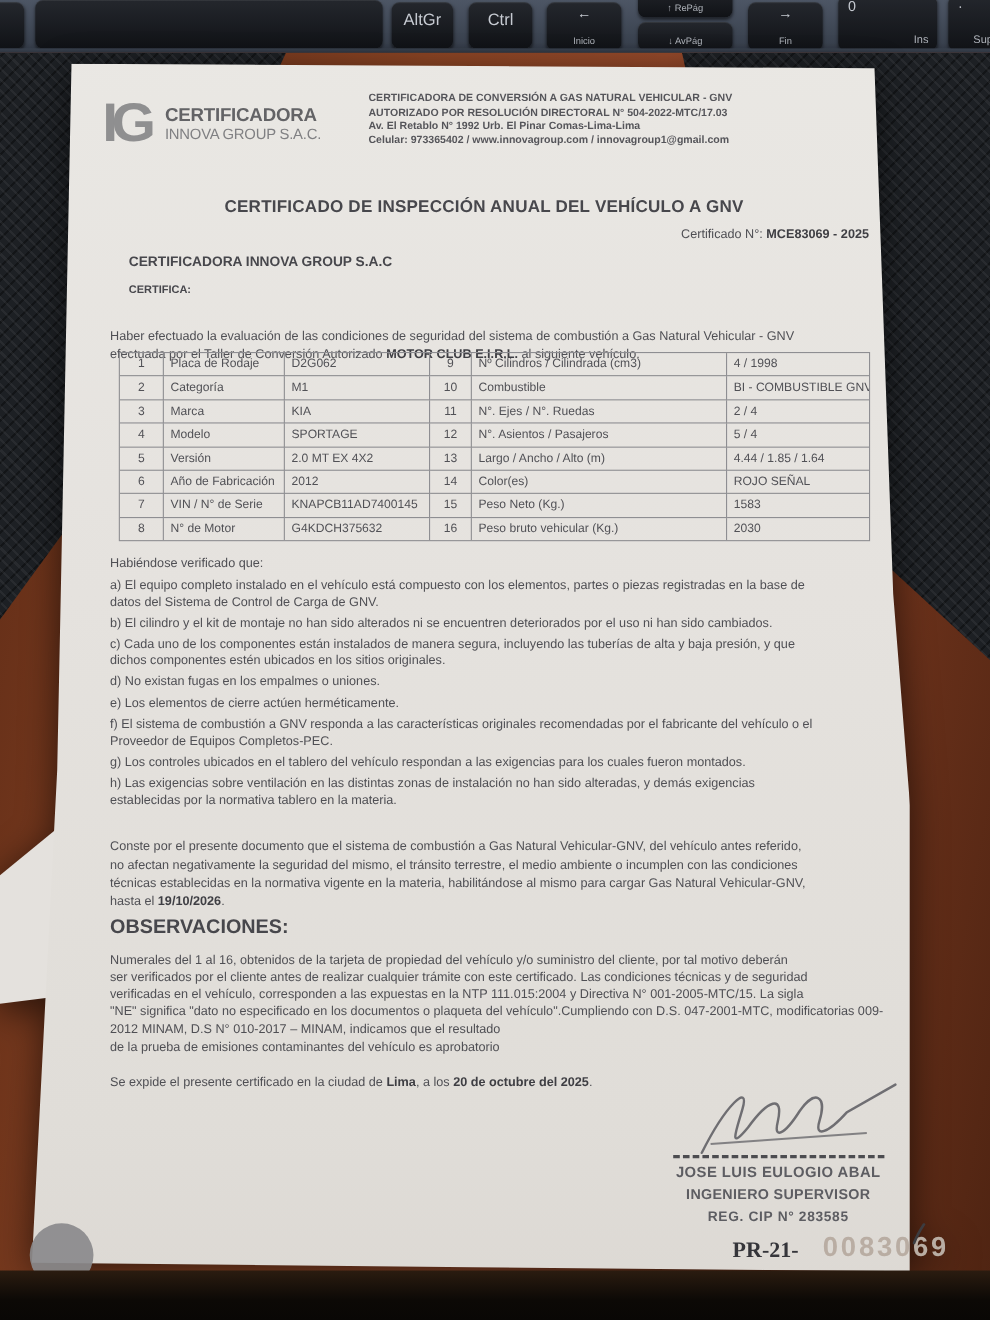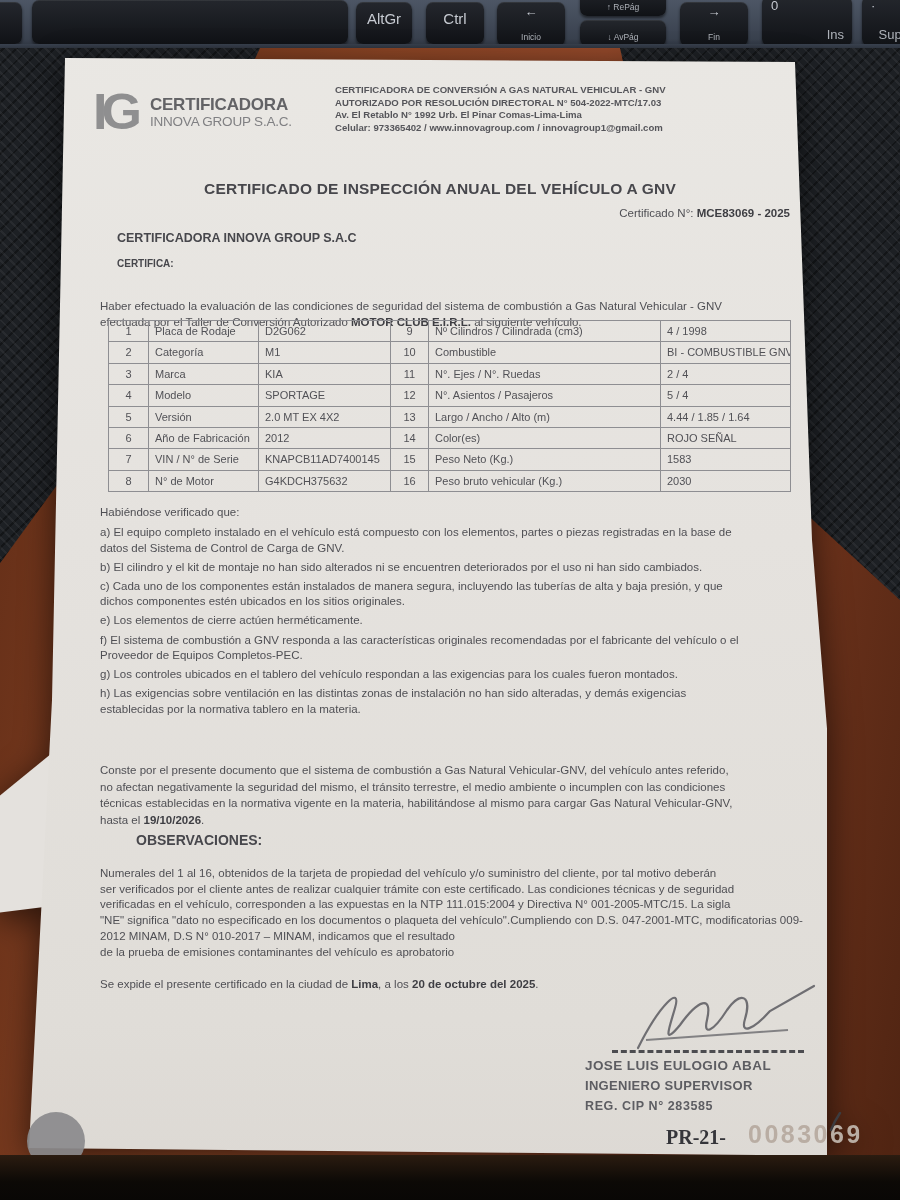--- a/index.html
+++ b/index.html
@@ -25,21 +25,21 @@
     background:linear-gradient(#4d5665,#39414e 70%,#20252e);}
   .kb-edge{left:0;top:44px;width:900px;height:14px;
     background:linear-gradient(#39414e,#14171c);}
   .key{position:absolute;background:linear-gradient(#24272d,#101216);
     border-radius:7px;box-shadow:0 2px 3px rgba(0,0,0,.55), inset 0 1px 0 rgba(255,255,255,.07);
     color:#c6cad1;font-size:10px;}
   .key .main{position:absolute;left:0;right:0;top:8px;text-align:center;font-size:15px;}
   .key .glyph{position:absolute;left:0;right:0;top:2px;text-align:center;font-size:13px;}
   .key .sub{position:absolute;left:0;right:0;bottom:4px;text-align:center;font-size:8.5px;color:#aeb2b9;}
   .key .corner-main{position:absolute;left:9px;top:2px;font-size:13px;}
-  .key .corner-sub{position:absolute;right:8px;bottom:4px;font-size:13px;color:#aeb2b9;text-align:center;}
+  .key .corner-sub{position:absolute;right:8px;bottom:4px;font-size:10px;color:#aeb2b9;text-align:center;}
 
   
   .paper-wrap{left:0;top:0;width:900px;height:1200px;filter:drop-shadow(0 8px 16px rgba(0,0,0,.6));}
   .paper2{left:0;top:738px;width:70px;height:180px;background:#e4e1dd;
     clip-path:polygon(88% 4%,0 32%,0 97%,80% 93%);}
   .paper{position:absolute;left:0;top:0;width:827px;height:1200px;
     background:linear-gradient(180deg,#eae8e4 0%,#e5e2de 45%,#e0ddd8 85%,#dcd8d3 100%);
     clip-path:polygon(65px 58px,795px 62px,812px 540px,861px 1156px,430px 1152px,29px 1148px,52px 700px);}
   .content{position:absolute;left:0;top:0;width:900px;height:1200px;color:#4f4f54;}
   .content b{color:#3e3e43;}
@@ -71,27 +71,27 @@
     height:20.4px;line-height:20.4px;padding-left:6px;white-space:nowrap;overflow:hidden;}
   .vtable .cell.num{padding-left:0;text-align:center;}
   .vtable .cell.last{border-right:none;}
   .vtable .cell.bottom{border-bottom:none;}
 
   .verified-h{left:100px;top:506px;font-size:11.5px;}
   .vitems{left:100px;top:525px;width:690px;}
   .vitems .par{margin:0 0 3.5px 0;line-height:15.6px;}
 
   .conste{left:100px;top:746px;width:700px;line-height:16.4px;}
-  .obs-h{left:100px;top:832px;font-size:14px;font-weight:bold;color:#47474c;margin-left:36px;}
+  .obs-h{left:100px;top:832px;font-size:18px;font-weight:bold;color:#47474c;}
   .obs{left:100px;top:850px;width:705px;line-height:15.8px;}
   .issue{left:100px;top:960px;width:700px;}
 
   .sig-svg{left:628px;top:980px;}
   .sig-dash{left:612px;top:1050px;width:192px;border-bottom:3px dashed #4c4c50;}
-  .stamp{text-align:left;color:#5d5d62;font-weight:bold;}
+  .stamp{text-align:center;color:#5d5d62;font-weight:bold;}
   .stamp-name{left:585px;top:1058px;width:245px;font-size:13.5px;letter-spacing:.4px;}
   .stamp-title{left:585px;top:1078px;width:245px;font-size:13px;letter-spacing:.3px;}
   .stamp-reg{left:585px;top:1099px;width:245px;font-size:12.5px;letter-spacing:.6px;}
   .pr21{left:666px;top:1126px;font-family:"Liberation Serif",serif;font-size:20px;
     font-weight:bold;color:#35353a;}
   .stamp-num{left:748px;top:1120px;font-size:25px;font-weight:bold;color:#b9ada3;
     letter-spacing:2.5px;}
   .cam-shadow{left:27px;top:1112px;width:58px;height:58px;border-radius:50%;
     background:#8a8a8c;opacity:.92;}
   .pen-mark{left:828px;top:1112px;}
@@ -232,20 +232,21 @@
         </div>
 
         <div class="abs verified-h">Habiéndose verificado que:</div>
 
         <div class="abs vitems">
           <p class="par">a) El equipo completo instalado en el vehículo está compuesto con los elementos, partes o piezas registradas en la base de
 datos del Sistema de Control de Carga de GNV.</p>
           <p class="par">b) El cilindro y el kit de montaje no han sido alterados ni se encuentren deteriorados por el uso ni han sido cambiados.</p>
           <p class="par">c) Cada uno de los componentes están instalados de manera segura, incluyendo las tuberías de alta y baja presión, y que
 dichos componentes estén ubicados en los sitios originales.</p>
+          <p class="par">d) No existan fugas en los empalmes o uniones.</p>
           <p class="par">e) Los elementos de cierre actúen herméticamente.</p>
           <p class="par">f) El sistema de combustión a GNV responda a las características originales recomendadas por el fabricante del vehículo o el
 Proveedor de Equipos Completos-PEC.</p>
           <p class="par">g) Los controles ubicados en el tablero del vehículo respondan a las exigencias para los cuales fueron montados.</p>
           <p class="par">h) Las exigencias sobre ventilación en las distintas zonas de instalación no han sido alteradas, y demás exigencias
 establecidas por la normativa tablero en la materia.</p>
         </div>
 
         <div class="abs par conste">
           <span>Conste por el presente documento que el sistema de combustión a Gas Natural Vehicular-GNV, del vehículo antes referido,

